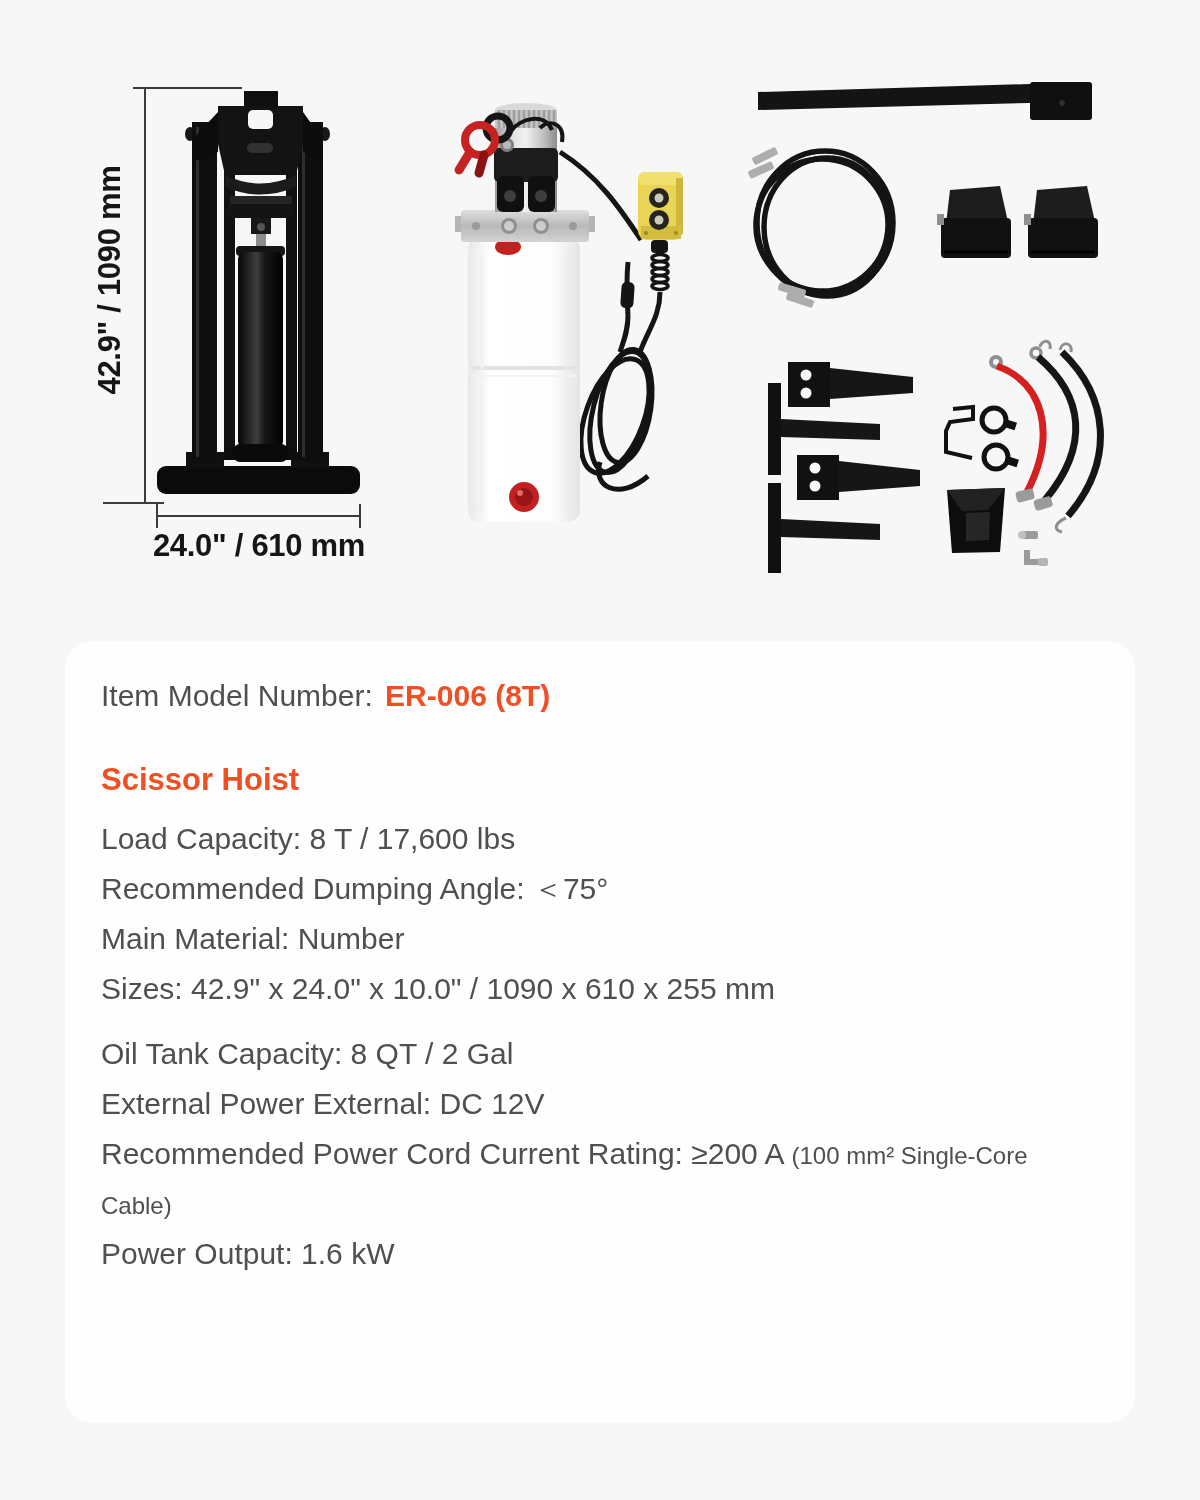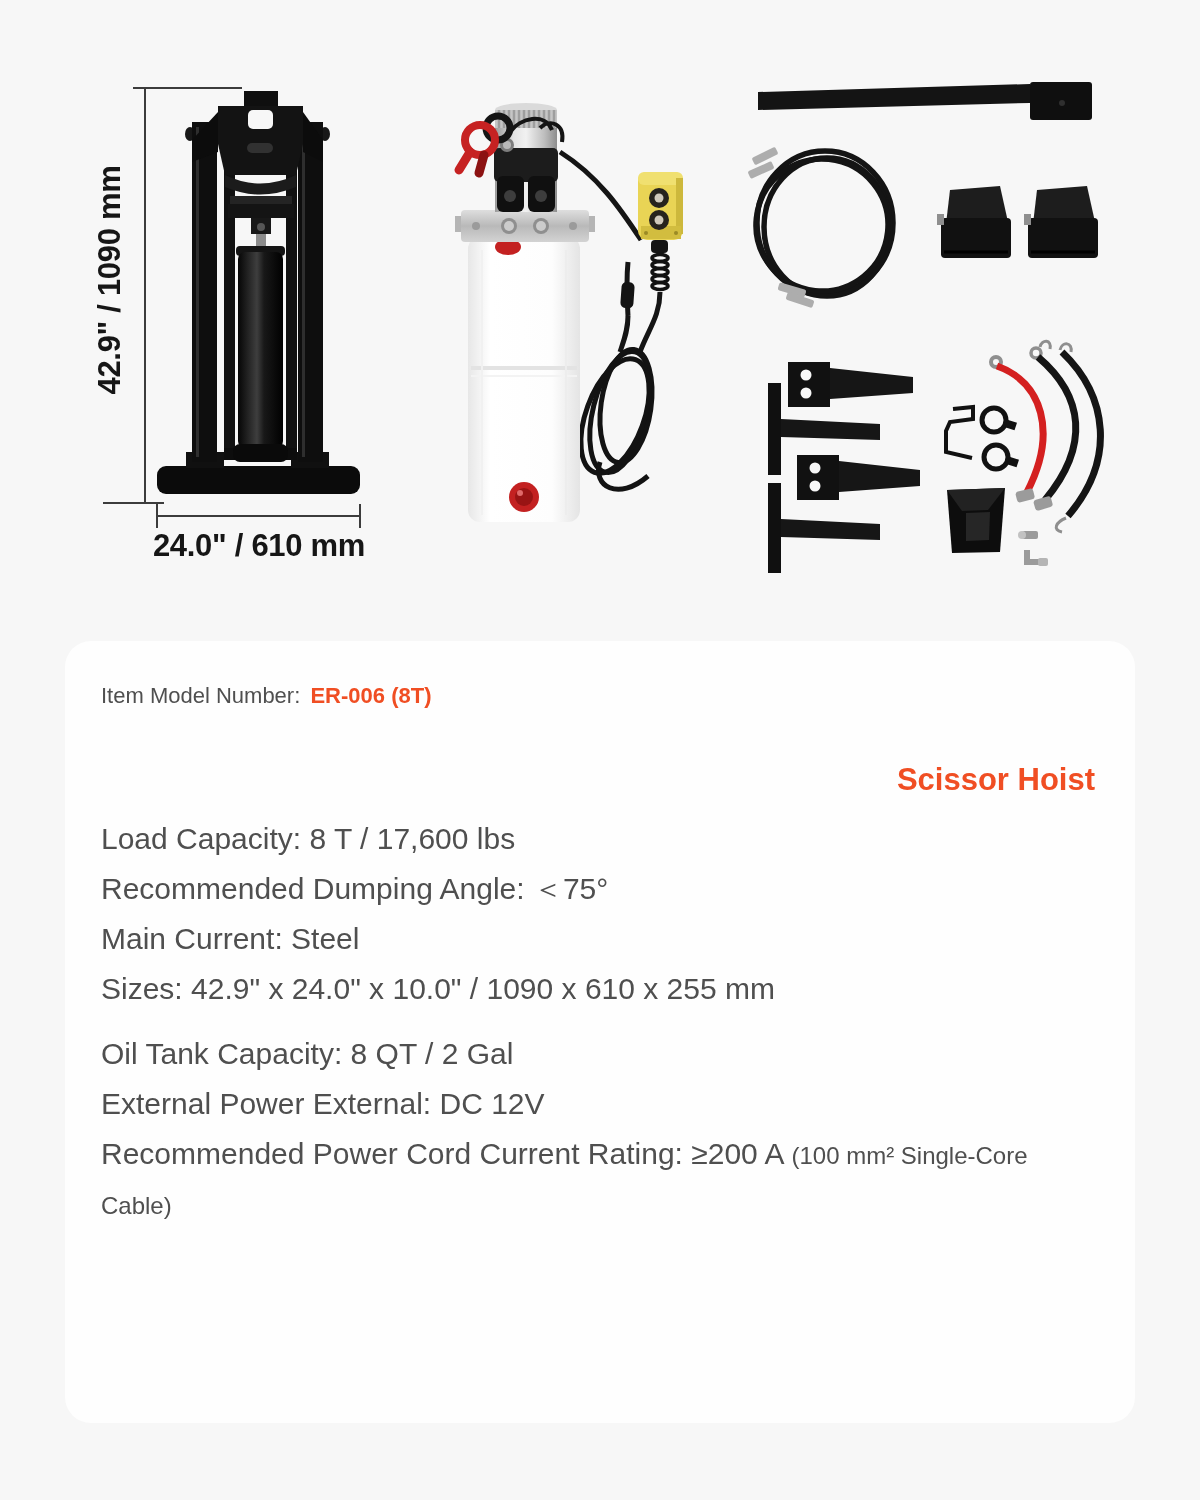--- a/index.html
+++ b/index.html
@@ -33,28 +33,27 @@
   .dim-h { left: 259px; top: 546px; transform: translate(-50%,-50%); }
 
   .panel {
     position: absolute;
     left: 65px; top: 641px;
     width: 1070px; height: 782px;
     background: var(--panel-bg, #fefefe);
     border-radius: 26px;
     padding: 37px 40px 0 36px;
   }
-  .model-line { font-size: 22px; line-height: 36px; color: var(--text, #4f4f4f); }
+  .model-line { font-size: 30px; line-height: 36px; color: var(--text, #4f4f4f); }
   .model-value { color: var(--accent, #f04e23); font-weight: 700; margin-left: 4px; }
   .sec-heading {
     margin-top: 46px;
     font-size: 31px; line-height: 40px;
     font-weight: 700;
     color: var(--accent, #f04e23);
-    text-align: right;
   }
   .rows { margin-top: 15px; }
   .row { font-size: 30px; line-height: 48px; color: var(--text, #4f4f4f); }
   .row .note { font-size: 24px; margin-left: 7px; }
 </style>
 </head>
 <body>
 
 <div class="page">
 
@@ -298,23 +297,24 @@
 
     <p class="model-line">
       <span>Item Model Number:</span>
       <span class="model-value">ER-006 (8T)</span>
     </p>
 
     <h3 class="sec-heading">Scissor Hoist</h3>
     <div class="rows">
       <p class="row"><span>Load Capacity: 8 T / 17,600 lbs</span><span class="note"></span></p>
       <p class="row"><span>Recommended Dumping Angle: ＜75°</span><span class="note"></span></p>
-      <p class="row"><span>Main Current: Steel</span><span class="note"></span></p>
+      <p class="row"><span>Main Material: Number</span><span class="note"></span></p>
       <p class="row"><span>Sizes: 42.9" x 24.0" x 10.0" / 1090 x 610 x 255 mm</span><span class="note"></span></p>
     </div>
 
     <div class="rows">
       <p class="row"><span>Oil Tank Capacity: 8 QT / 2 Gal</span><span class="note"></span></p>
       <p class="row"><span>External Power External: DC 12V</span><span class="note"></span></p>
       <p class="row"><span>Recommended Power Cord Current Rating: ≥200 A</span><span class="note">(100 mm² Single-Core Cable)</span></p>
+      <p class="row"><span>Power Output: 1.6 kW</span><span class="note"></span></p>
     </div>
   </section>
 </div>
 
 </body></html>

